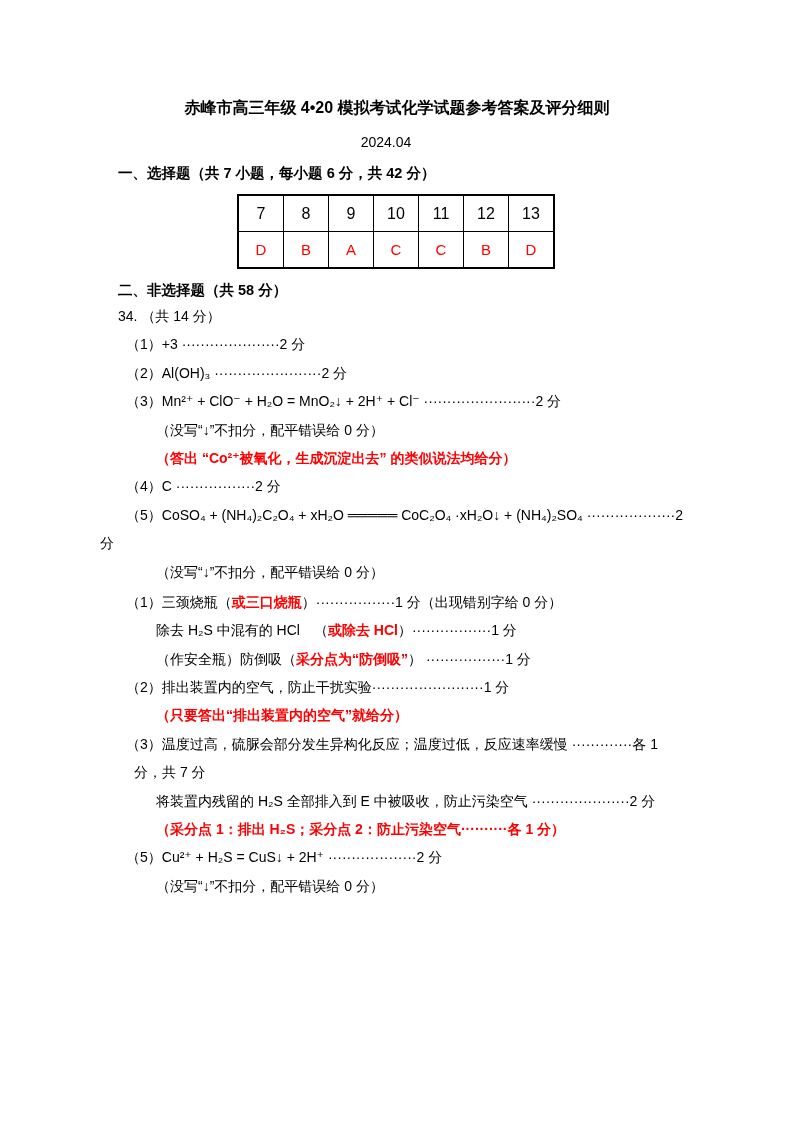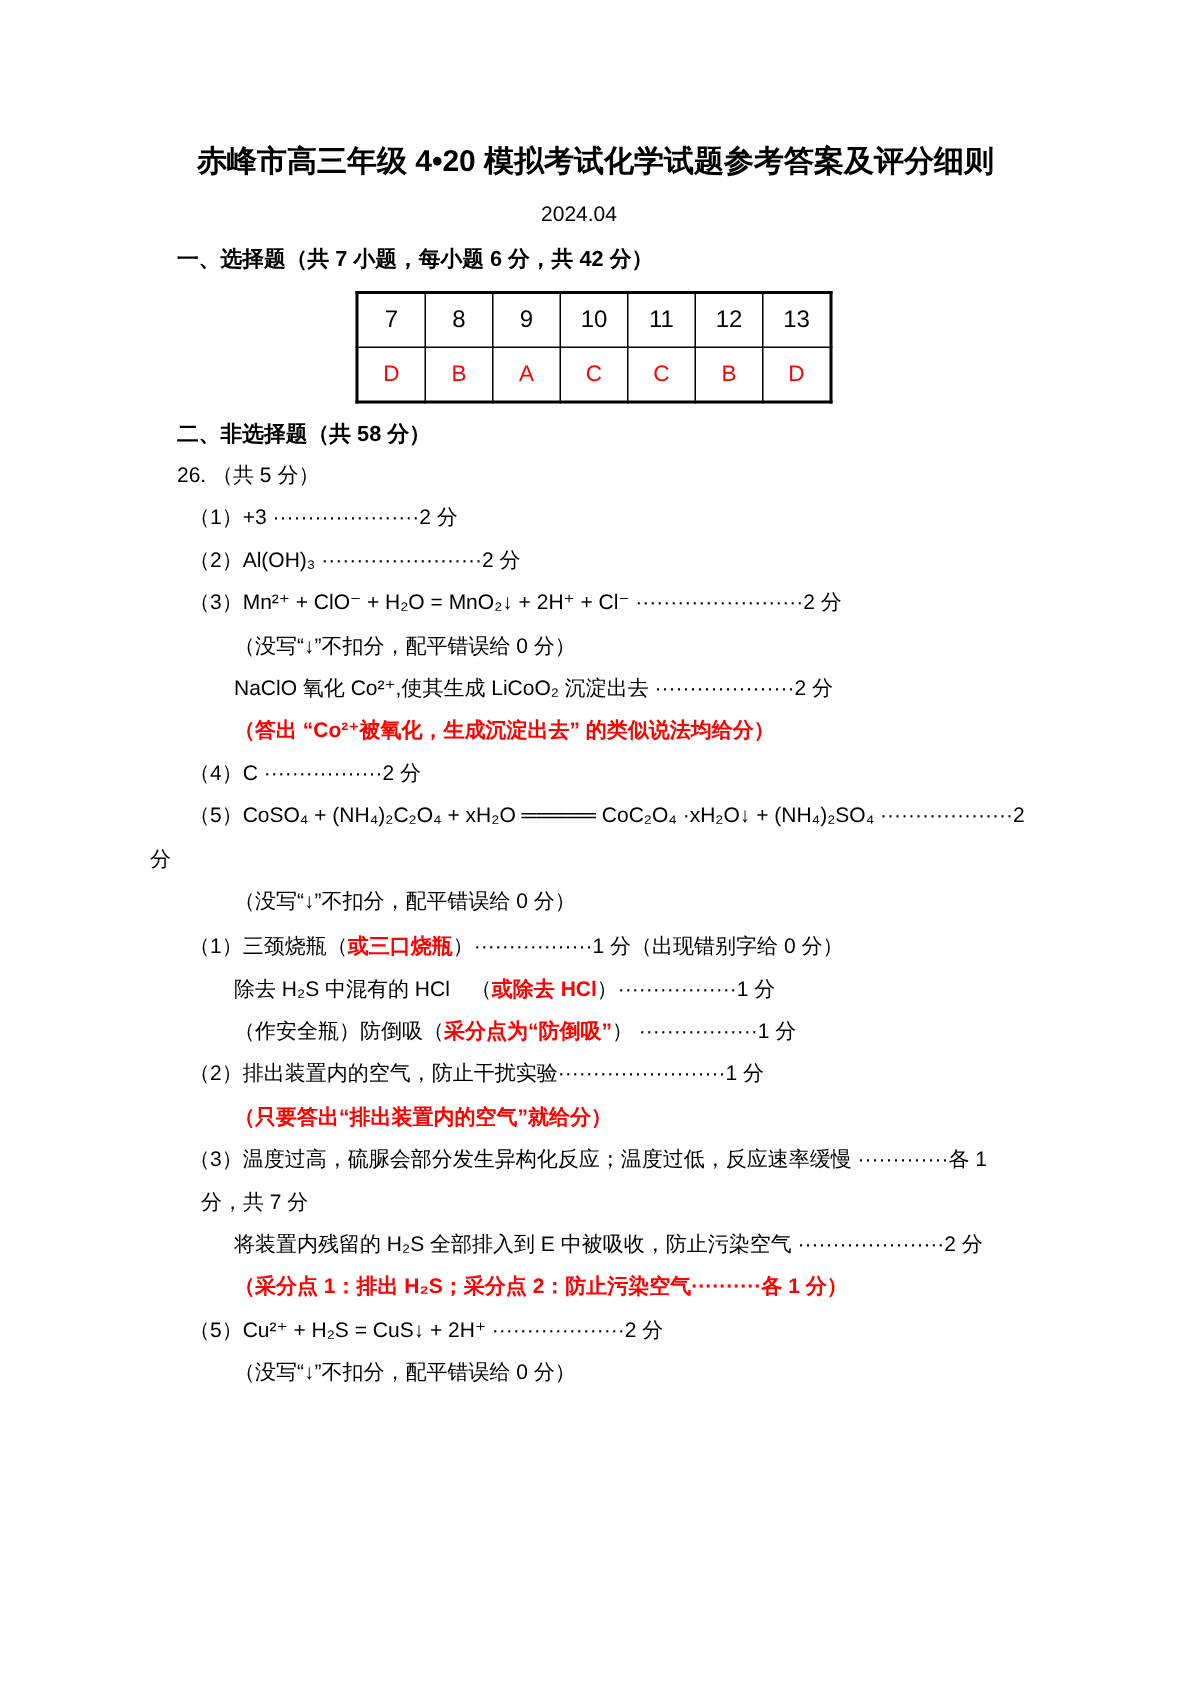--- a/index.html
+++ b/index.html
@@ -5,21 +5,21 @@
   html,body{margin:0;padding:0;background:#ffffff;}
   body{
     width:794px;height:1122px;
     font-family:"Liberation Sans","DejaVu Sans",sans-serif;
     color:#000;
     -webkit-font-smoothing:antialiased;
   }
   .page{position:relative;width:794px;height:1122px;overflow:hidden;}
   .content{padding:97px 100px 0 100px;}
   .title{
-    text-align:center;font-size:20px;font-weight:bold;
+    text-align:center;font-size:16px;font-weight:bold;
     line-height:22px;white-space:nowrap;
   }
   .date{
     text-align:center;padding-right:22px;font-size:14px;
     margin-top:13px;line-height:20px;
   }
   .sec-heading{
     font-weight:bold;font-size:14.5px;line-height:20px;
     margin-top:11px;white-space:nowrap;
   }
@@ -76,36 +76,33 @@
         <td>C</td>
         <td>B</td>
         <td>D</td>
       </tr>
     </tbody>
       </table>
 
     <div class="sec-heading ind1">二、非选择题（共 58 分）</div>
 
     <div class="lines">
-      <div class="q-header ind1">26. （共 5 分）</div>
+      <div class="q-header ind1">34. （共 14 分）</div>
 
       <div class="line ind2">
         <span>（1）+3 ·····················2 分</span>
       </div>
       <div class="line ind2">
         <span>（2）Al(OH)₃ ·······················2 分</span>
       </div>
       <div class="line ind2">
         <span>（3）Mn²⁺ + ClO⁻ + H₂O = MnO₂↓ + 2H⁺ + Cl⁻ ························2 分</span>
       </div>
       <div class="line ind3">
         <span>（没写“↓”不扣分，配平错误给 0 分）</span>
-      </div>
-      <div class="line ind3">
-        <span>NaClO 氧化 Co²⁺,使其生成 LiCoO₂ 沉淀出去 ····················2 分</span>
       </div>
       <div class="line ind3">
         <span class="red">（答出 “Co²⁺被氧化，生成沉淀出去” 的类似说法均给分）</span>
       </div>
       <div class="line ind2">
         <span>（4）C ·················2 分</span>
       </div>
       <div class="line ind2">
         <span>（5）CoSO₄ + (NH₄)₂C₂O₄ + xH₂O ═════ CoC₂O₄ ·xH₂O↓ + (NH₄)₂SO₄ ···················2</span>
       </div>

